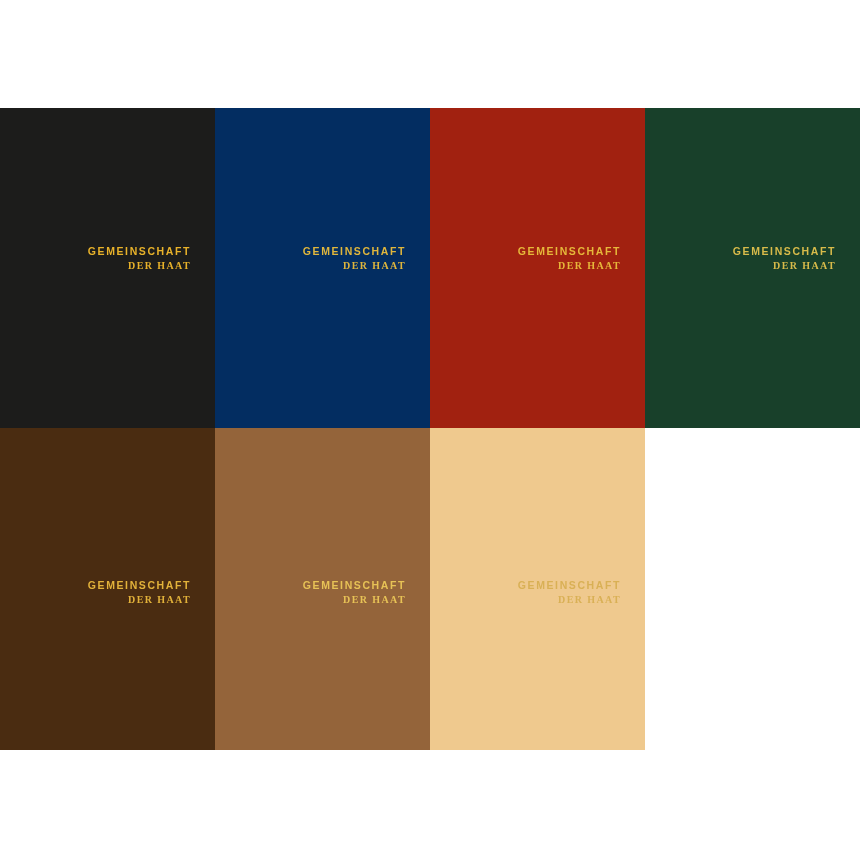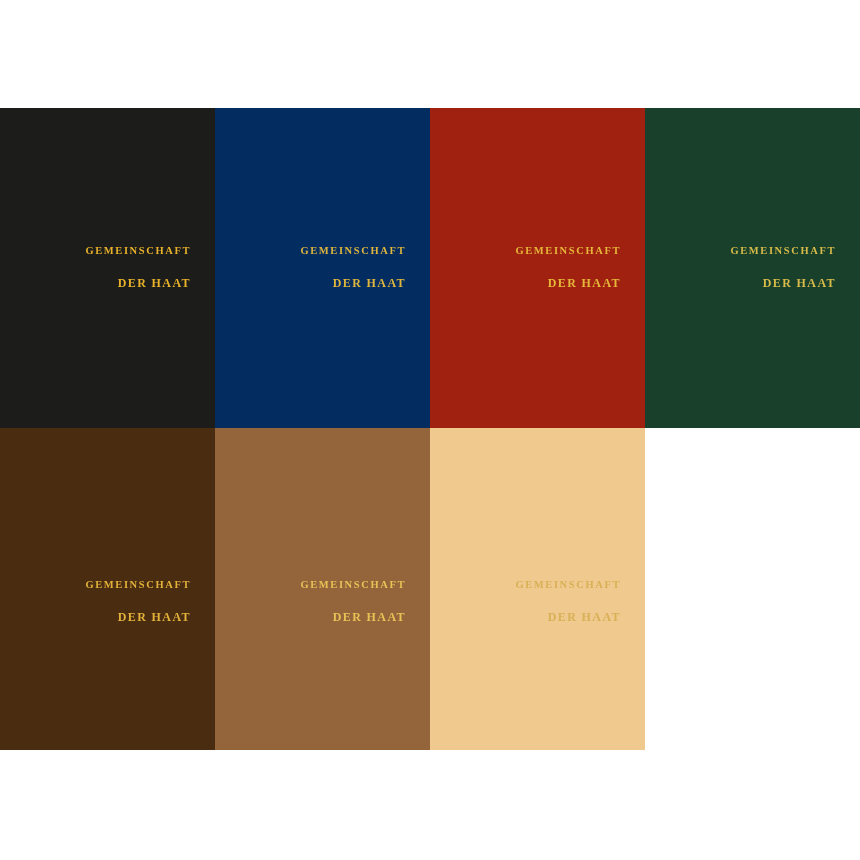--- a/index.html
+++ b/index.html
@@ -44,33 +44,33 @@
     white-space: nowrap;
     -webkit-font-smoothing: none;
   }
 
   .swatch-row-2 .swatch-caption {
     top: 152px;
   }
 
   .caption-title {
     display: block;
-    font-family: Liberation Serif, serif;
+    font-family: Liberation Sans, sans-serif;
     font-weight: bold;
     font-size: 10.5px;
     letter-spacing: 1.6px;
     text-transform: uppercase;
   }
 
   .caption-sub {
     display: block;
-    margin-top: 20px;
+    margin-top: 4px;
     font-family: "Liberation Serif", "DejaVu Serif", serif;
     font-weight: bold;
-    font-size: 12px;
+    font-size: 10px;
     letter-spacing: 1.4px;
     text-transform: uppercase;
   }
 </style>
 </head>
 <body style="background-color: rgb(255, 255, 255);">
 
 <div id="swatch-grid">
 
   <div class="swatch swatch-row-1" style="background-color: rgb(28, 28, 27);">

